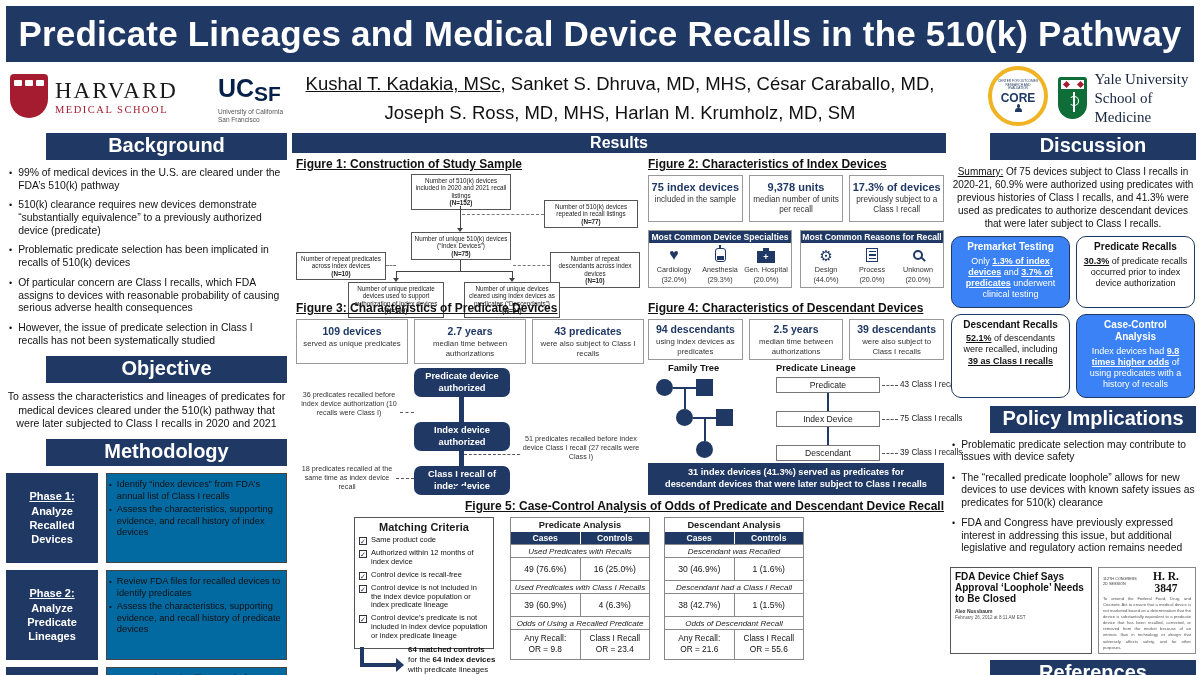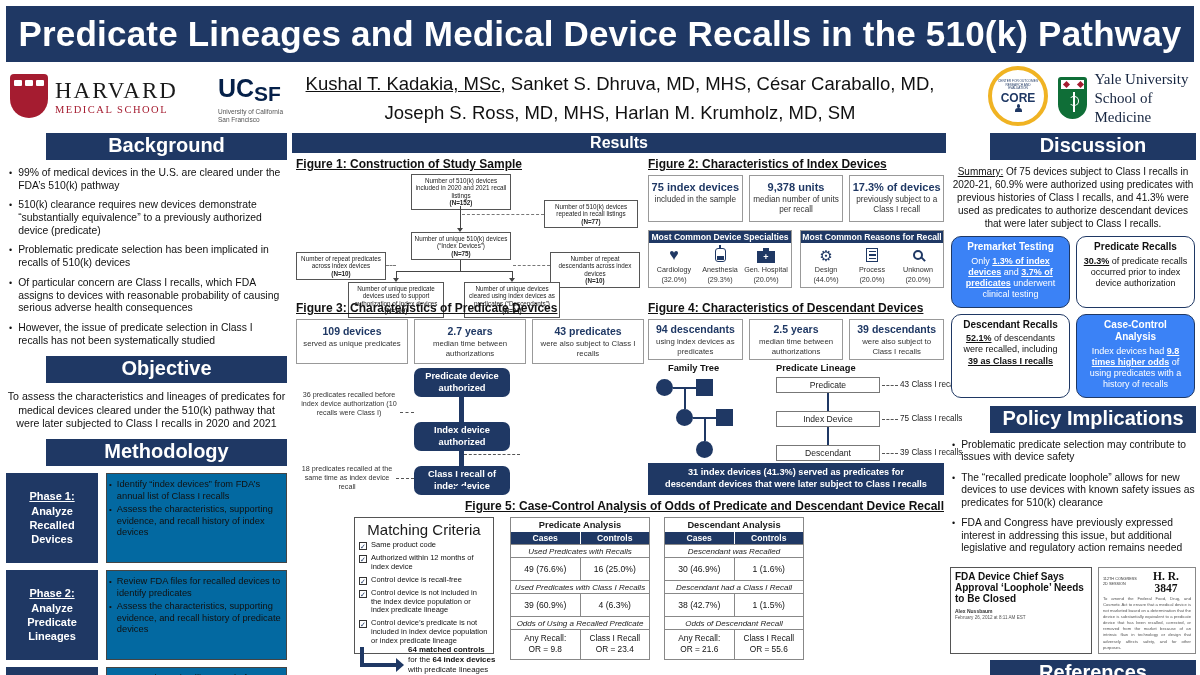--- a/index.html
+++ b/index.html
@@ -125,21 +125,21 @@
   .tline { position:absolute; background:#1f3864; }
   .lin-box { position:absolute; left:128px; width:104px; height:16px; border:1px solid #777; background:#fff;
     font-size:8.6px; color:#222; text-align:center; line-height:15px; }
   .lin-note { position:absolute; left:252px; width:92px; font-size:8.2px; color:#222; }
   #fig4-banner { margin-top:2px; background:#1f3864; color:#fff; text-align:center;
     font-size:9.2px; font-weight:bold; line-height:1.3; padding:4px 2px; }
 
   
   #fig5-d { position:relative; height:162px; margin-top:2px; }
   #match-panel { position:absolute; left:58px; top:2px; width:140px; border:1px solid #555; background:#fff; padding:3px 4px; }
-  #match-panel .mt { text-align:center; font-weight:normal; font-size:15px; margin-bottom:3px; }
+  #match-panel .mt { text-align:center; font-weight:bold; font-size:11px; margin-bottom:3px; }
   .m-item { display:flex; gap:4px; margin-bottom:4px; font-size:7.5px; line-height:1.18; color:#111; }
   .cb { flex:none; width:8px; height:8px; border:1px solid #333; font-size:7px; line-height:7px; text-align:center; color:#1f3864; margin-top:1px; }
   #m-arrow-v { position:absolute; left:64px; top:132px; width:4px; height:20px; background:#1f3864; }
   #m-arrow-h { position:absolute; left:64px; top:148px; width:36px; height:4px; background:#1f3864; }
   #m-arrow-head { position:absolute; left:100px; top:143px; width:0; height:0;
     border-top:7px solid transparent; border-bottom:7px solid transparent; border-left:8px solid #1f3864; }
   #m-note { position:absolute; left:112px; top:130px; width:130px; font-size:7.9px; line-height:1.25; color:#111; }
   .an-panel { position:absolute; top:2px; width:140px; border:1px solid #888; background:#fff; }
   #pred-panel { left:214px; } #desc-panel { left:368px; }
   .an-title { text-align:center; font-weight:bold; font-size:9.3px; padding:2px 0; }
@@ -426,20 +426,21 @@
       </div>
     </div>
     <div id="fig3-d">
       <div class="vbar" style="top:12px;height:106px;"></div>
       <div class="vbar-arrow" style="top:118px;"></div>
       <div class="node" style="top:0;">Predicate device authorized</div>
       <div class="node" style="top:54px;">Index device authorized</div>
       <div class="node" style="top:98px;">Class I recall of index device</div>
       <div class="side-lab" style="left:0;top:22px;width:106px;">36 predicates recalled before index device authorization (10 recalls were Class I)</div>
       <div class="dash-c" style="left:104px;top:44px;width:14px;"></div>
+      <div class="side-lab" style="left:224px;top:66px;width:122px;">51 predicates recalled before index device Class I recall (27 recalls were Class I)</div>
       <div class="dash-c" style="left:168px;top:86px;width:56px;"></div>
       <div class="side-lab" style="left:0;top:96px;width:102px;">18 predicates recalled at the same time as index device recall</div>
       <div class="dash-c" style="left:100px;top:110px;width:18px;"></div>
     </div>
   </div>
 
   <div id="fig4-wrap">
     <div class="fig-title">Figure 4: Characteristics of Descendant Devices</div>
     <div class="stat-row">
       <div class="stat-box" style="padding:3px 2px;">

